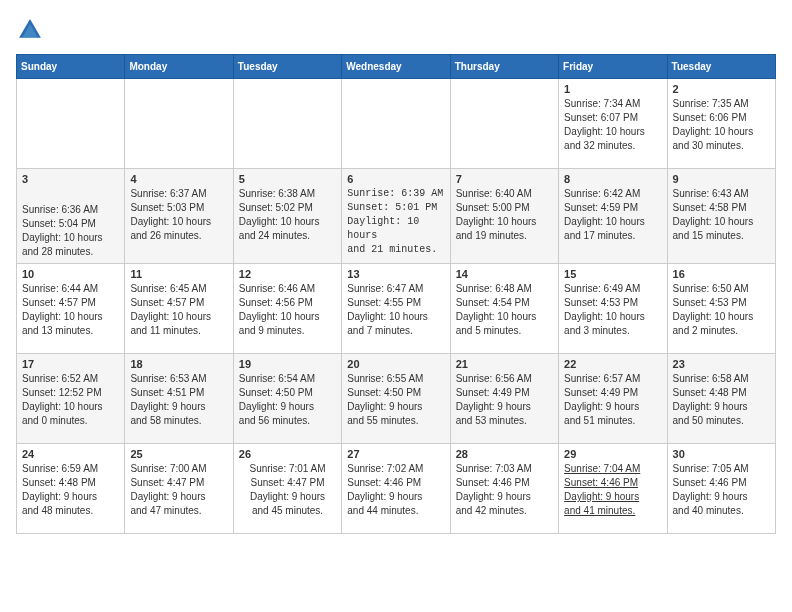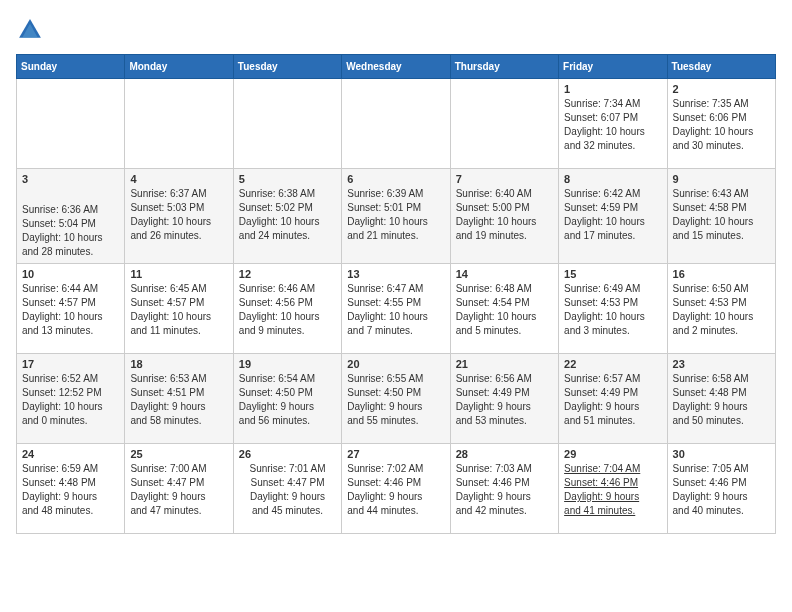--- a/index.html
+++ b/index.html
@@ -159,21 +159,21 @@
         </td>
         <td>
           <div class="day-num">5</div>
           <div class="day-info" style="white-space: pre-line;">Sunrise: 6:38 AM
 Sunset: 5:02 PM
 Daylight: 10 hours
 and 24 minutes.</div>
         </td>
         <td>
           <div class="day-num">6</div>
-          <div class="day-info" style="white-space: pre-line;">Sunrise: 6:39 AM
+          <div class="day-info" style="white-space: pre-line; font-family: Liberation Mono, monospace;">Sunrise: 6:39 AM
 Sunset: 5:01 PM
 Daylight: 10 hours
 and 21 minutes.</div>
         </td>
         <td>
           <div class="day-num">7</div>
           <div class="day-info" style="white-space: pre-line;">Sunrise: 6:40 AM
 Sunset: 5:00 PM
 Daylight: 10 hours
 and 19 minutes.</div>

